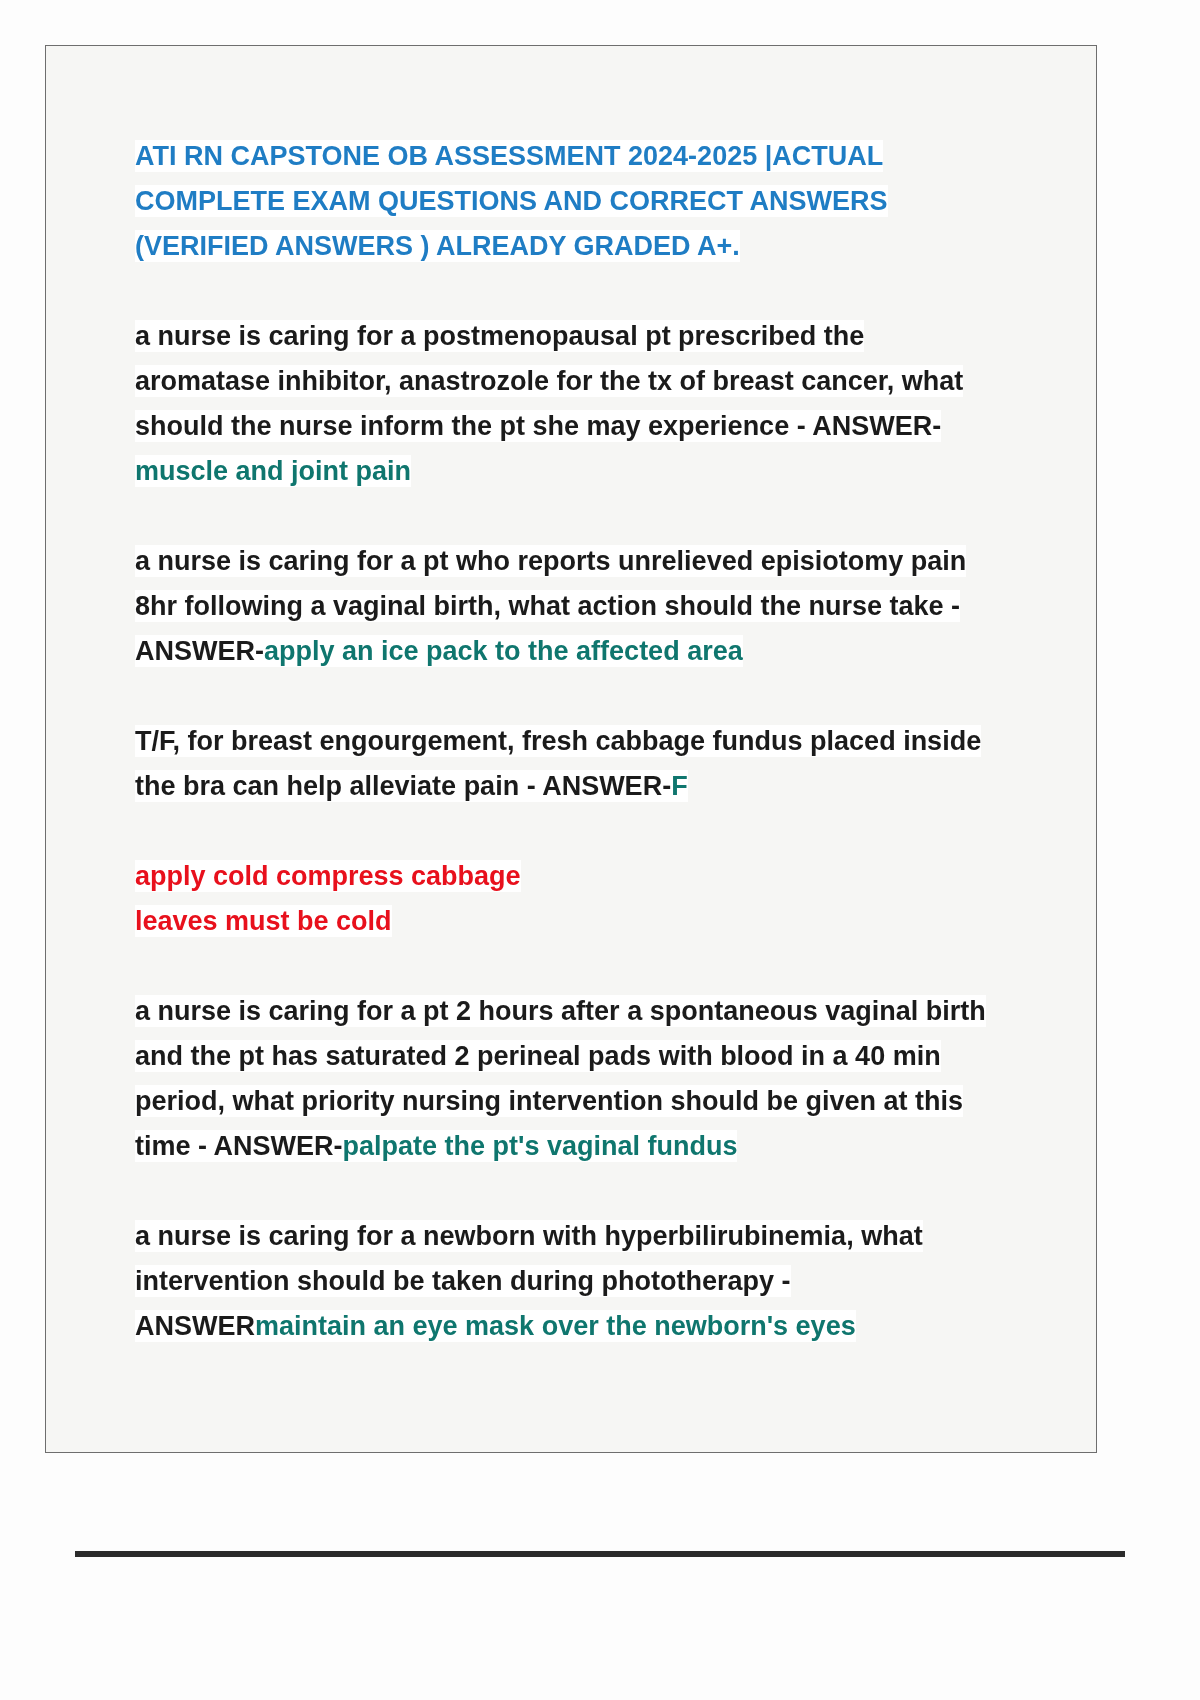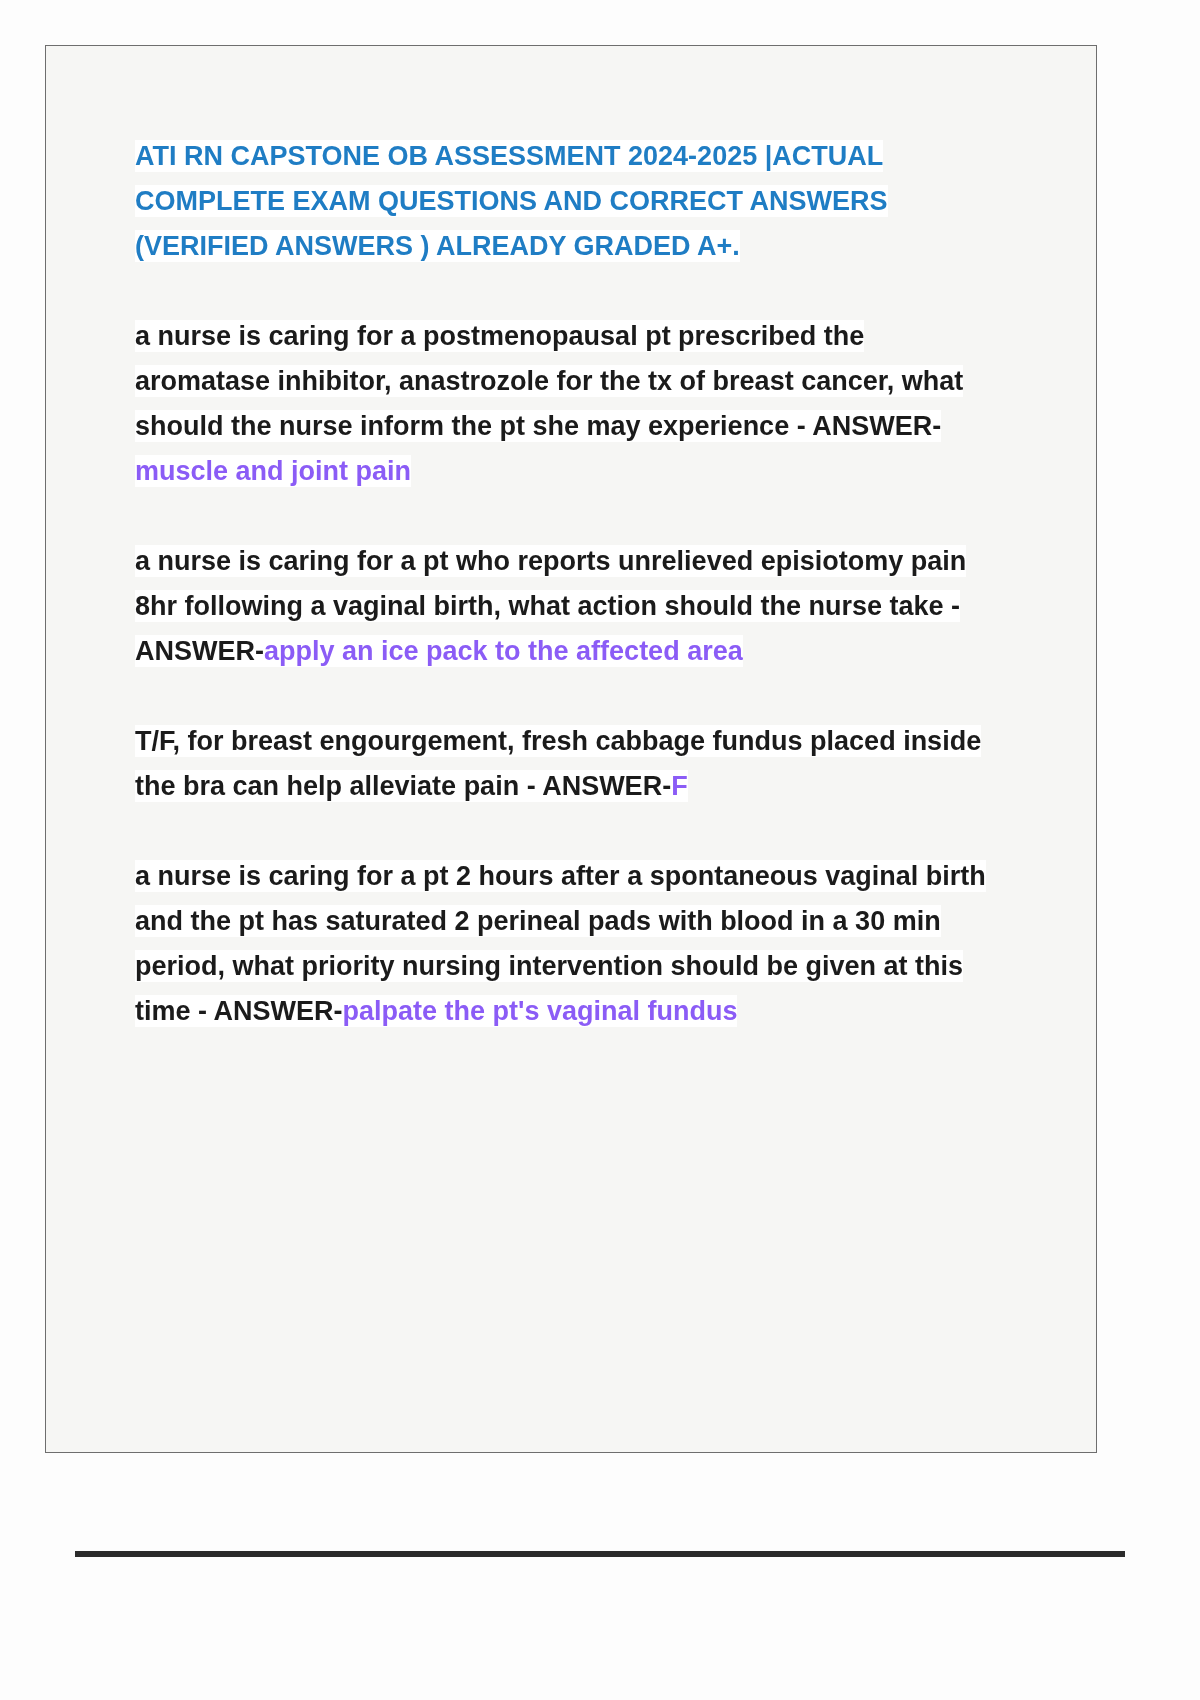--- a/index.html
+++ b/index.html
@@ -35,21 +35,21 @@
     line-height: 45px;
     color: #1b1b1b;
   }
   .hl {
     background: #ffffff;
     -webkit-box-decoration-break: clone;
     box-decoration-break: clone;
     padding: 1px 0;
   }
   .title-text { color: #1f7dc4; }
-  .answer-text { color: #8b5cf6; }
+  .answer-text { color: #0f766e; }
   .question-text, .answer-label { color: #1b1b1b; }
   .note-text { color: #e8101c; }
   .bottom-divider {
     position: absolute;
     left: 75px;
     width: 1050px;
     bottom: 7px;
     height: 6px;
     background: #2b2b2b;
   }
@@ -76,25 +76,36 @@
           <span class="question-text">a nurse is caring for a pt who reports unrelieved episiotomy pain 8hr following a vaginal birth, what action should the nurse take</span><span class="answer-label"> - ANSWER-</span><span class="answer-text">apply an ice pack to the affected area</span>
         </span>
       </p>
 
       <p class="block">
         <span class="hl">
           <span class="question-text">T/F, for breast engourgement, fresh cabbage fundus placed inside the bra can help alleviate pain</span><span class="answer-label"> - ANSWER-</span><span class="answer-text">F</span>
         </span>
       </p>
 
+      <p class="block">
+        <span class="hl note-text">
+          <span>apply cold compress  cabbage</span><br>
+          <span>leaves must be cold</span>
+        </span>
+      </p>
 
       <p class="block">
         <span class="hl">
-          <span class="question-text">a nurse is caring for a pt 2 hours after a spontaneous vaginal birth and the pt has saturated 2 perineal pads with blood in a 30 min period, what priority nursing intervention should be given at this time</span><span class="answer-label"> - ANSWER-</span><span class="answer-text">palpate the pt's vaginal fundus</span>
+          <span class="question-text">a nurse is caring for a pt 2 hours after a spontaneous vaginal birth and the pt has saturated 2 perineal pads with blood in a 40 min period, what priority nursing intervention should be given at this time</span><span class="answer-label"> - ANSWER-</span><span class="answer-text">palpate the pt's vaginal fundus</span>
         </span>
       </p>
 
+      <p class="block">
+        <span class="hl">
+          <span class="question-text">a nurse is caring for a newborn with hyperbilirubinemia, what intervention should be taken during phototherapy</span><span class="answer-label"> - ANSWER</span><span class="answer-text">maintain an eye mask over the newborn's eyes</span>
+        </span>
+      </p>
 
     </div>
   </div>
 
   <div class="bottom-divider"></div>
 </div>
 
 </body></html>

